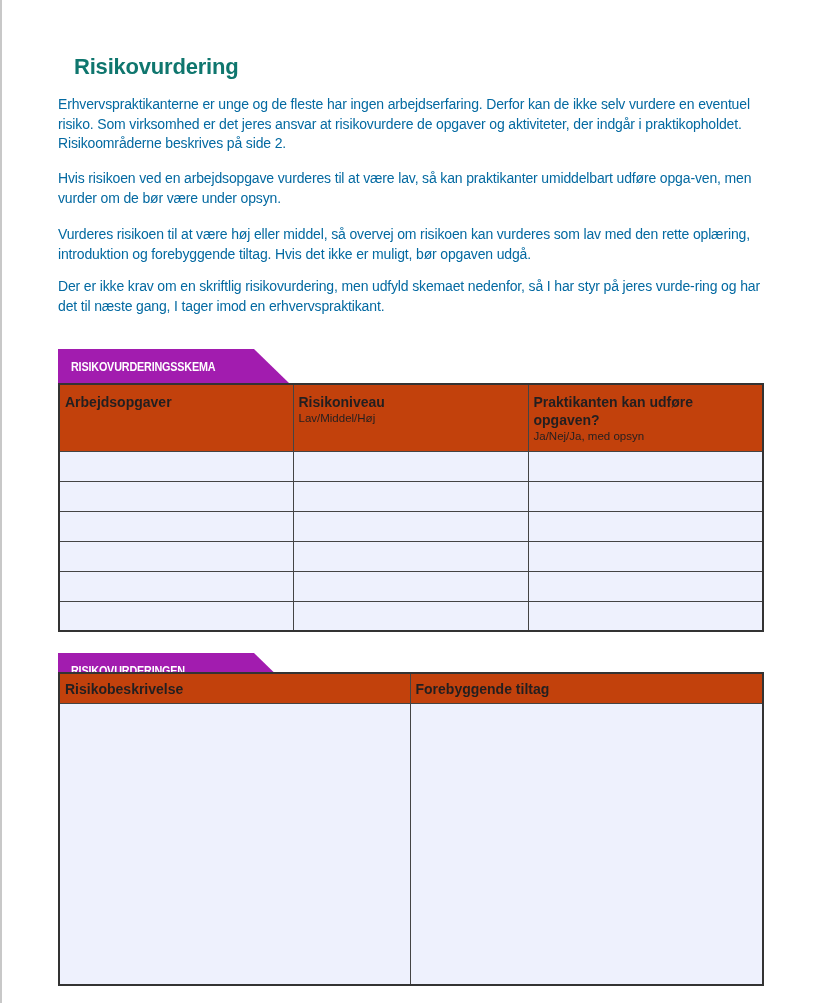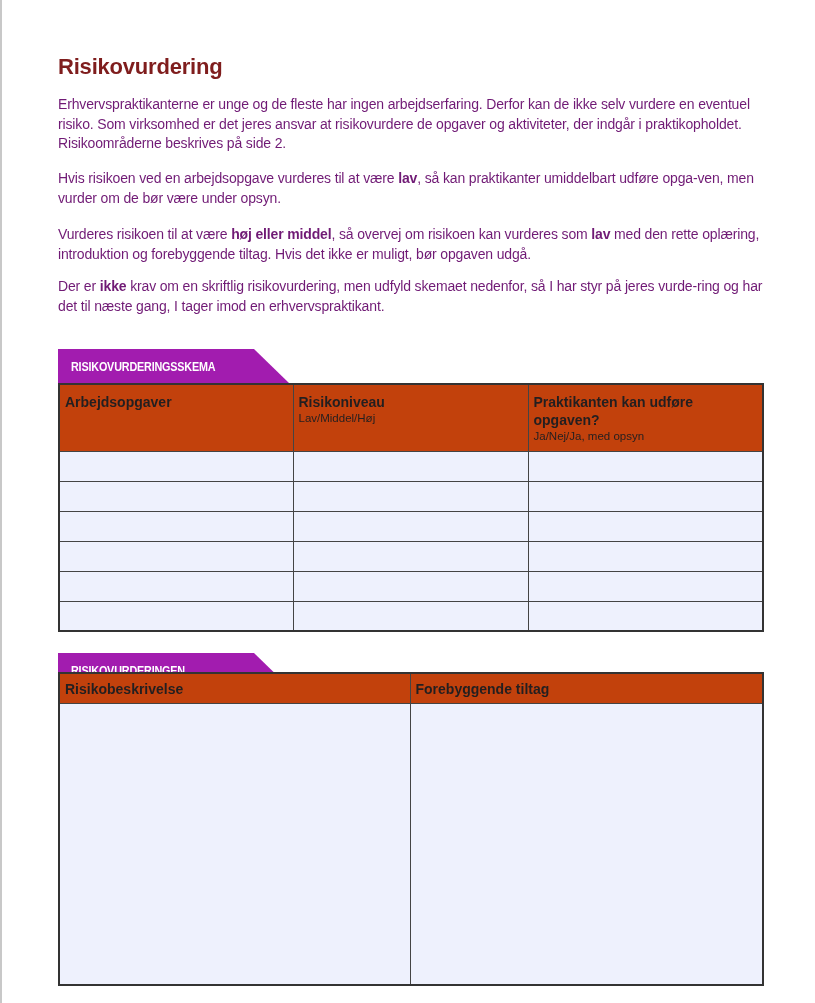--- a/index.html
+++ b/index.html
@@ -2,28 +2,28 @@
 <html><head>
 <meta charset="utf-8">
 <style>
   html, body { margin: 0; padding: 0; }
   body {
     width: 815px; height: 1003px; background: #ffffff; position: relative; overflow: hidden;
     font-family: "Liberation Sans", "DejaVu Sans", sans-serif; color: #231f20;
   }
   .page-edge { position: absolute; left: 0; top: 0; width: 2px; height: 1003px; background: #c8c8c8; }
   .title {
-    position: absolute; left: 58px; top: 54px; margin: 0;
-    font-size: 22px; font-weight: bold; letter-spacing: -0.2px; color: #7f1d1d;
+    position: absolute; left: 74px; top: 54px; margin: 0;
+    font-size: 22px; font-weight: bold; letter-spacing: -0.2px; color: #0f766e;
   }
   .para {
     position: absolute; left: 58px; width: 705px; margin: 0;
-    font-size: 14px; line-height: 19.5px; color: #701a75; letter-spacing: -0.15px;
+    font-size: 14px; line-height: 19.5px; color: #0369a1; letter-spacing: -0.15px;
   }
-  .para b { font-weight: bold; }
+  .para b { font-weight: normal; }
   .tab {
     position: absolute; left: 58px; height: 35px; background: #a21caf; color: #fff;
     clip-path: polygon(0 0, 196px 0, 232px 100%, 0 100%);
     width: 232px;
   }
   .tab span {
     position: absolute; left: 13px; top: 11px; font-size: 12px; font-weight: bold;
     letter-spacing: -0.2px; transform: scaleX(0.9); transform-origin: left center;
   }
   table.grid {

